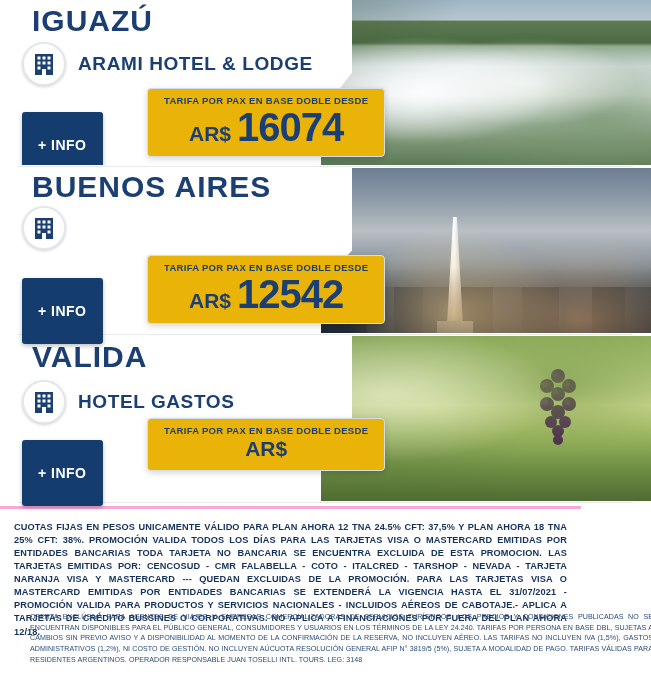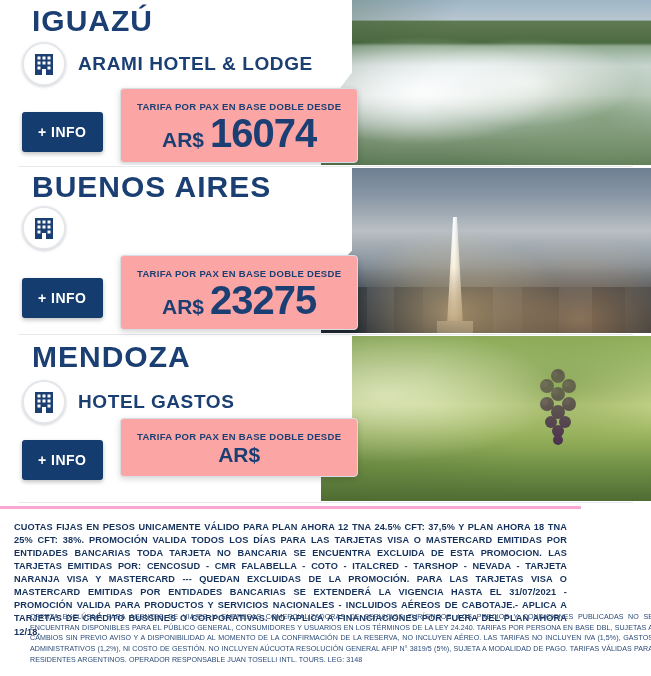--- a/index.html
+++ b/index.html
@@ -186,26 +186,27 @@
     font-size: 19px;
     font-weight: bold;
     color: #1b3f73;
     letter-spacing: .6px;
     line-height: 1.05;
     max-width: 250px;
   }
 
   .price-box {
     position: absolute;
-    background: #fca5a5;
+    background: #eab308;
     border: 1px solid #d7dde4;
     border-radius: 4px;
     box-shadow: 0 2px 6px rgba(0,0,0,.16);
-    padding: 12px 16px 9px 16px;
+    padding: 6px 16px 9px 16px;
     z-index: 4;
+    margin-left: 27px;
   }
   .offer-1 .price-box { left: 120px; top: 88px; }
 
   .price-label {
     font-size: 9.5px;
     font-weight: bold;
     color: #1b3f73;
     letter-spacing: .3px;
     text-align: center;
   }
@@ -223,21 +224,21 @@
     font-size: 40px; font-weight: bold; color: #1b3f73; line-height: 1;
     letter-spacing: -1px;
   }
 
   .info-btn {
     position: absolute;
     background: #143c6e;
     color: #ffffff;
     font-size: 14px;
     font-weight: bold;
-    padding: 12px 16px;
+    padding: 25px 16px;
     border-radius: 3px;
     letter-spacing: .5px;
     box-shadow: 0 2px 4px rgba(0,0,0,.25);
     z-index: 5;
     cursor: pointer;
     border: none;
     font-family: "Liberation Sans", sans-serif;
   }
   .offer-1 .info-btn { left: 22px; top: 112px; }
 
@@ -349,21 +350,21 @@
           </svg>
         </div>
       </div>
     </div>
   </div>
   <button class="info-btn offer-2-btn" style="position:absolute;left:22px;top:278px;">+ INFO</button>
   <div class="price-box" style="left:120px;top:255px;">
     <div class="price-label">TARIFA POR PAX EN BASE DOBLE DESDE</div>
     <div class="price-amount">
       <span class="price-cur">AR$</span>
-      <span class="price-val">23275</span>
+      <span class="price-val">12542</span>
     </div>
   </div>
   <div class="sep sep-2"></div>
 
   <div class="offer offer-3">
     <div class="photo ph-vine">
       <div class="sky"></div>
       <svg class="grapes" viewBox="0 0 62 96" aria-hidden="true">
         <g fill="#4b2a52">
           <circle cx="31" cy="14" r="7"></circle>
@@ -383,21 +384,21 @@
             <circle cx="18" cy="22" r="3"></circle>
             <circle cx="40" cy="22" r="3"></circle>
           <circle cx="28" cy="30" r="3"></circle>
             <circle cx="18" cy="40" r="3"></circle>
             <circle cx="40" cy="40" r="3"></circle>
         </g>
       </svg>
     </div>
     <div class="wedge"></div>
     <div class="card-content">
-      <div class="destination">MENDOZA</div>
+      <div class="destination">VALIDA</div>
       <div class="hotel-row">
         <div class="hotel-badge">
           <svg width="22" height="24" viewBox="0 0 22 24" aria-hidden="true">
             <rect x="2" y="2" width="18" height="21" fill="#1b3f73"></rect>
             <g fill="#ffffff">
               <rect x="4.5" y="4.5" width="3" height="3"></rect>
                 <rect x="9.5" y="4.5" width="3" height="3"></rect>
                 <rect x="14.5" y="4.5" width="3" height="3"></rect>
               <rect x="4.5" y="9.5" width="3" height="3"></rect>
                 <rect x="9.5" y="9.5" width="3" height="3"></rect>

